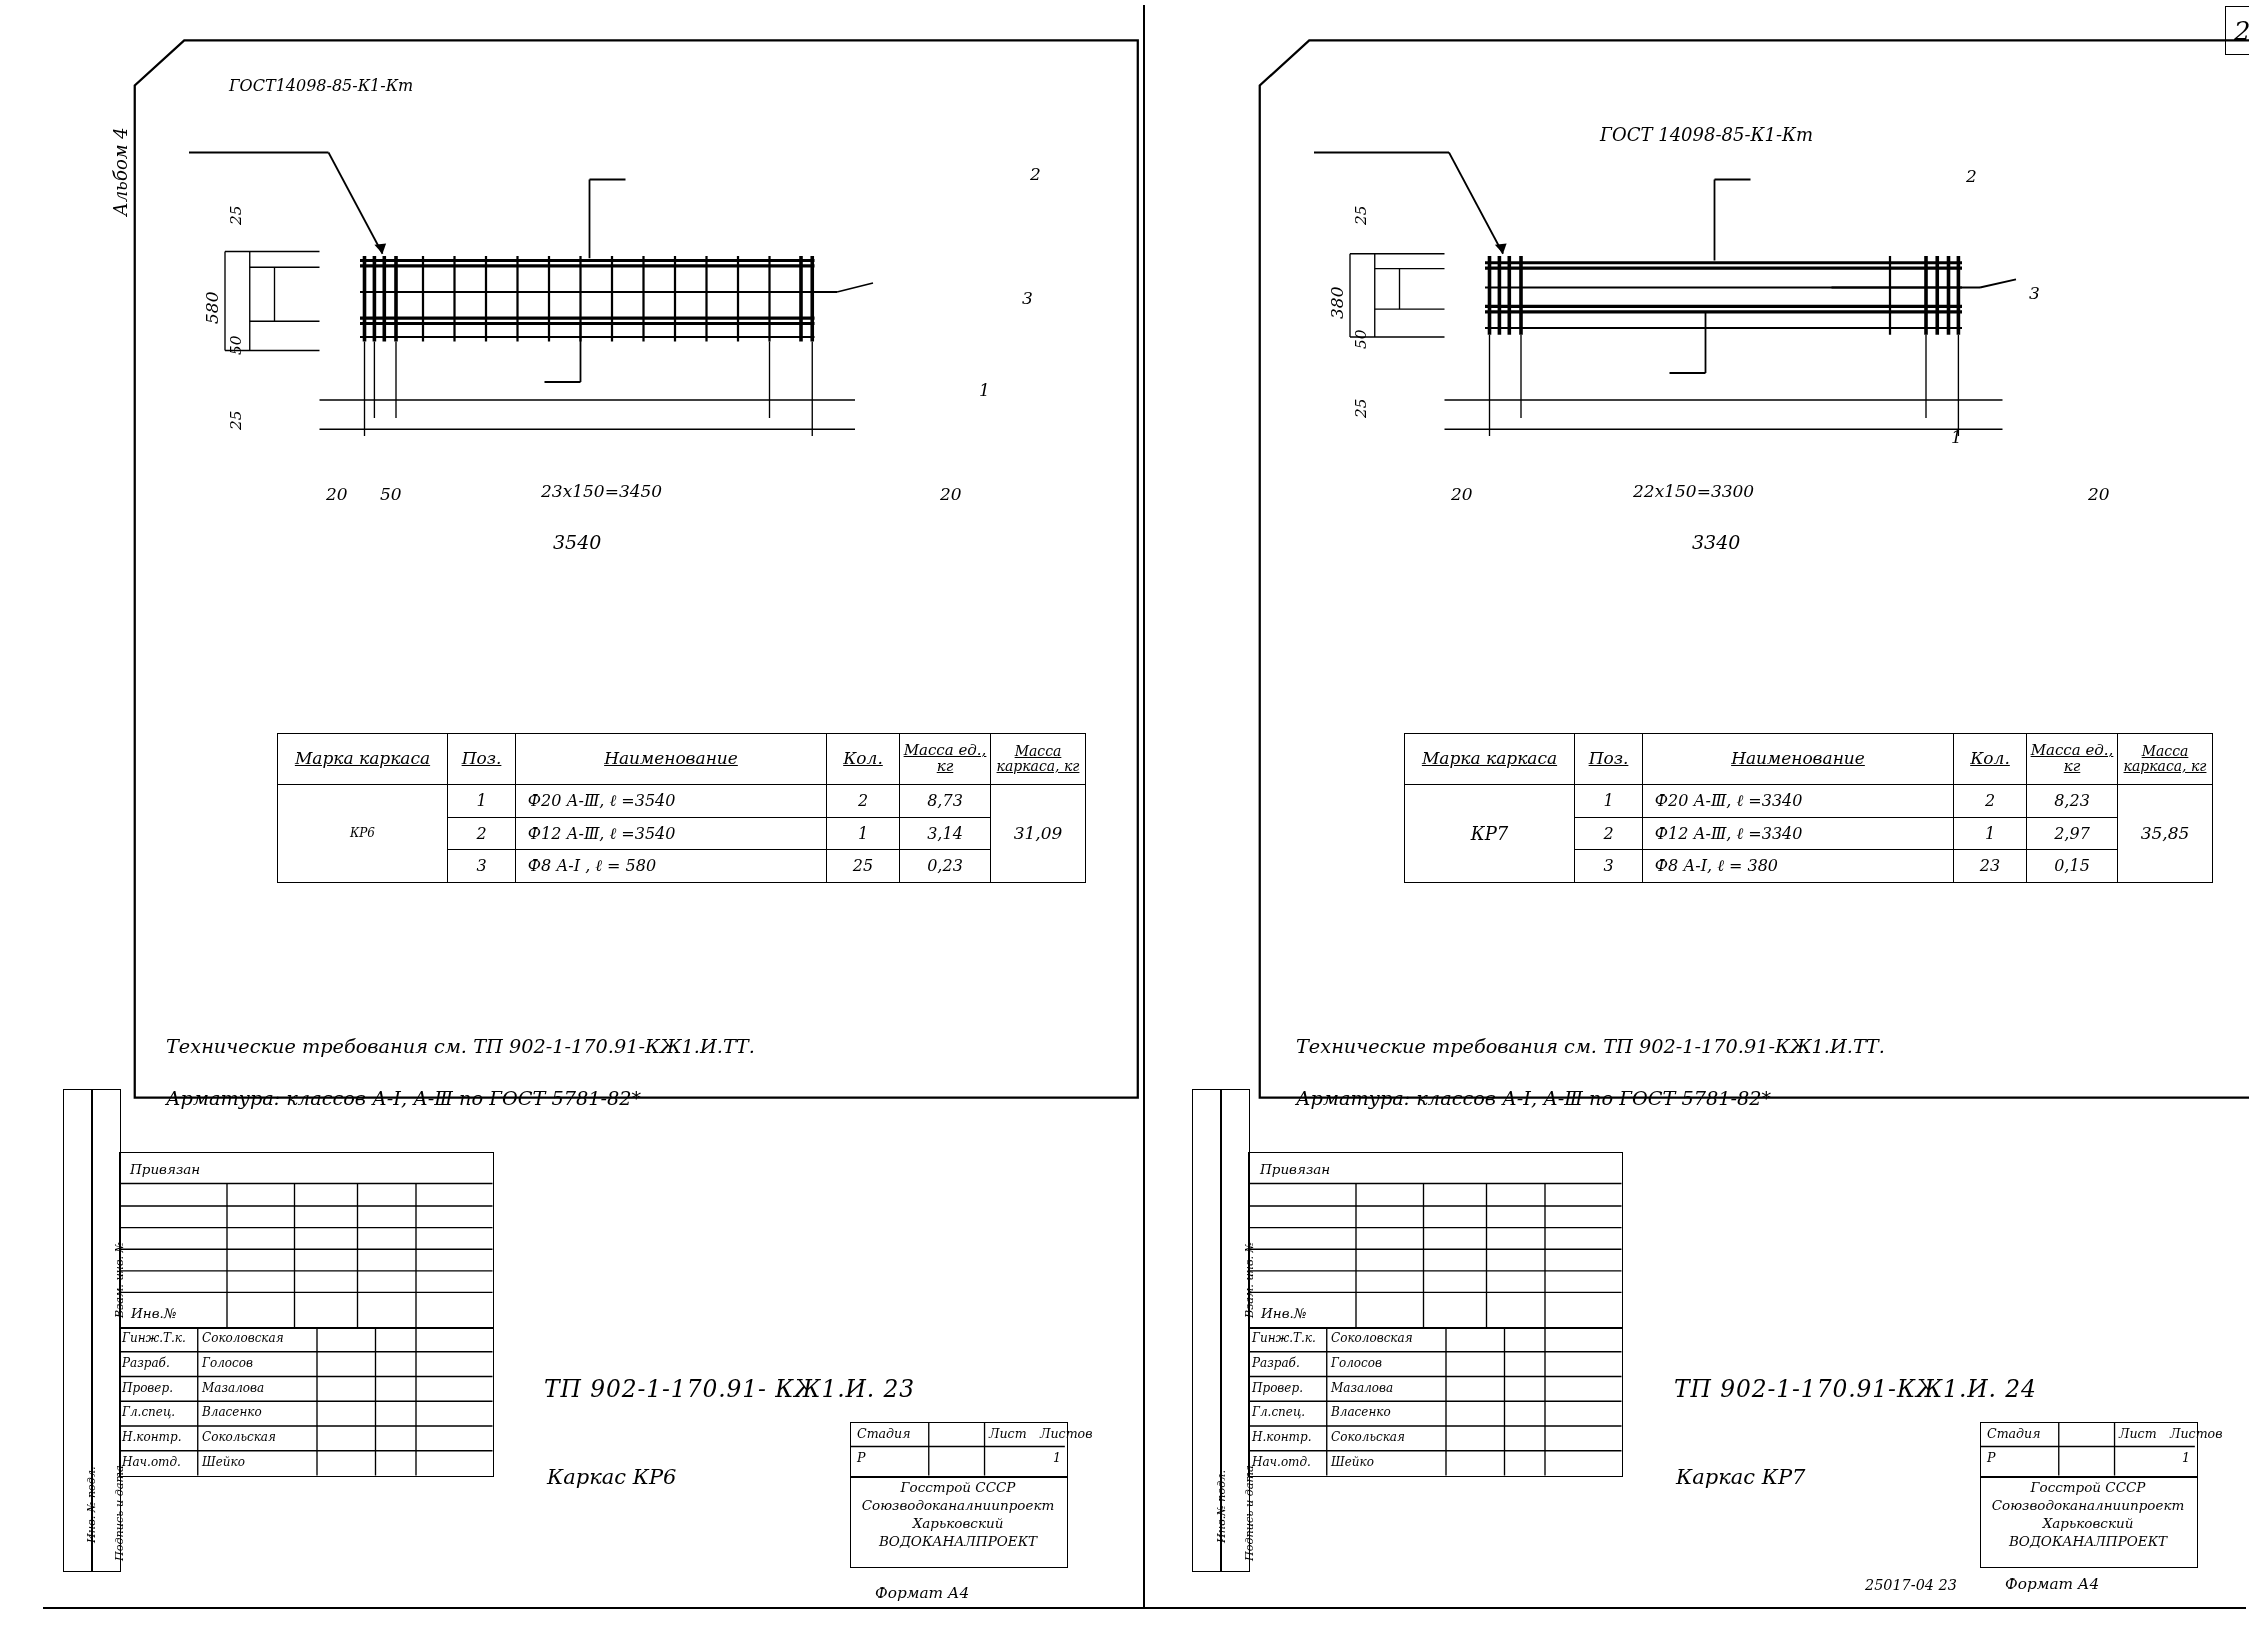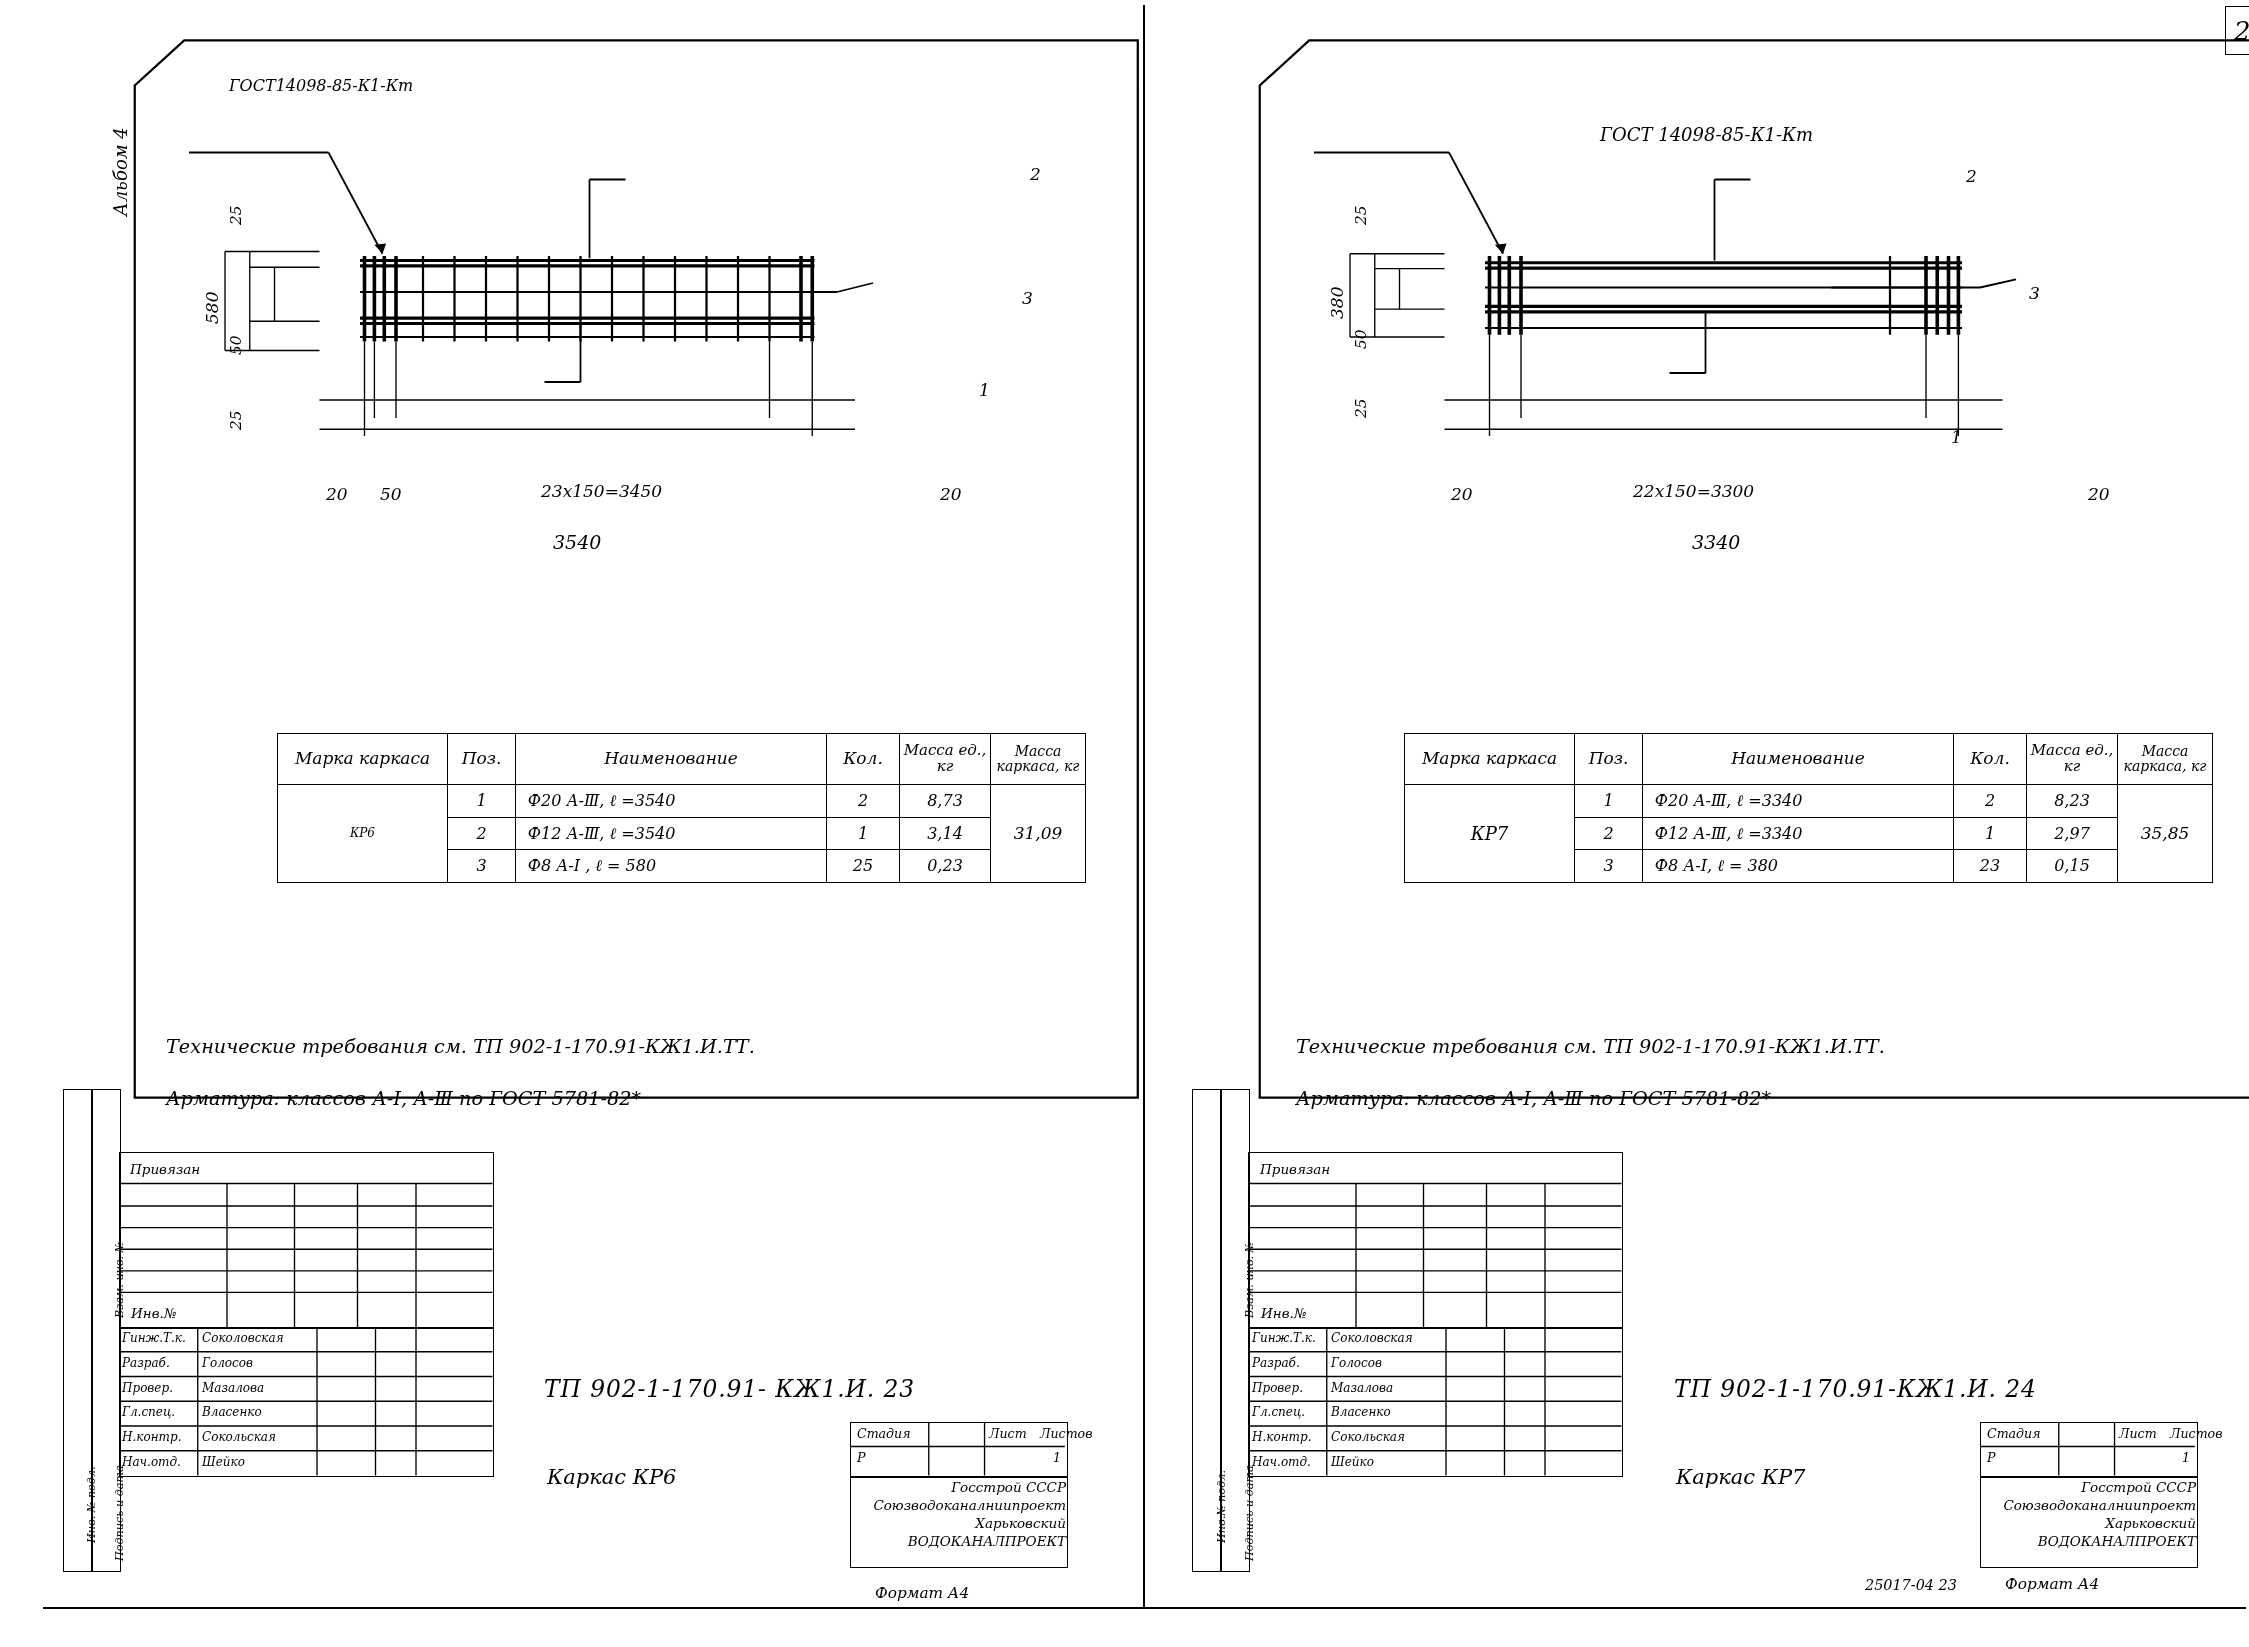--- a/index.html
+++ b/index.html
@@ -11,31 +11,31 @@
 
   
   .sheet-no{position:absolute;right:9px;top:6.3px;width:49px;height:47px;border:1.8px solid #000;
             display:flex;align-items:center;justify-content:center;font-family:"DejaVu Serif",serif;
             font-style:italic;font-size:26px;}
 
   
   table.spec{position:absolute;border-collapse:collapse;font-family:"DejaVu Serif",serif;font-style:italic;}
   table.spec td,table.spec th{border:1.3px solid #000;padding:0;text-align:center;vertical-align:middle;
       font-weight:normal;font-style:italic;}
-  .sp-head td{font-size:17px;line-height:1.05;height:50px;}
+  .sp-head td{font-size:17px;line-height:1.05;height:50px;text-decoration:underline;}
   .sp-body td{font-size:16px;height:31.5px;}
   .sp-body td.nm{text-align:left;padding-left:11.7px;}
 
   .vert{position:absolute;transform-origin:0 0;font-family:"DejaVu Serif",serif;font-style:italic;}
 
   .note{position:absolute;font-family:"DejaVu Serif",serif;font-style:italic;font-size:19.3px;white-space:nowrap;}
   .dimtxt{position:absolute;font-family:"DejaVu Serif",serif;font-style:italic;font-size:17px;white-space:nowrap;}
   .title-big{position:absolute;font-family:"DejaVu Serif",serif;font-style:italic;font-size:23.4px;white-space:nowrap;letter-spacing:0.9px;}
   .title-mid{position:absolute;font-family:"DejaVu Serif",serif;font-style:italic;font-size:21px;white-space:nowrap;}
-  .org{position:absolute;font-family:"DejaVu Serif",serif;font-style:italic;font-size:13.5px;white-space:nowrap;text-align:right;line-height:1.12;}
+  .org{position:absolute;font-family:"DejaVu Serif",serif;font-style:italic;font-size:13.5px;white-space:nowrap;text-align:center;line-height:1.12;}
   .fmt{position:absolute;font-family:"DejaVu Serif",serif;font-style:italic;font-size:15.3px;white-space:nowrap;}
   .code{position:absolute;font-family:"DejaVu Serif",serif;font-style:italic;font-size:14.4px;white-space:nowrap;}
   svg{position:absolute;overflow:visible;}
 </style>
 </head>
 <body>
 
 <div class="page">
 
   <div class="vdivider"></div>

